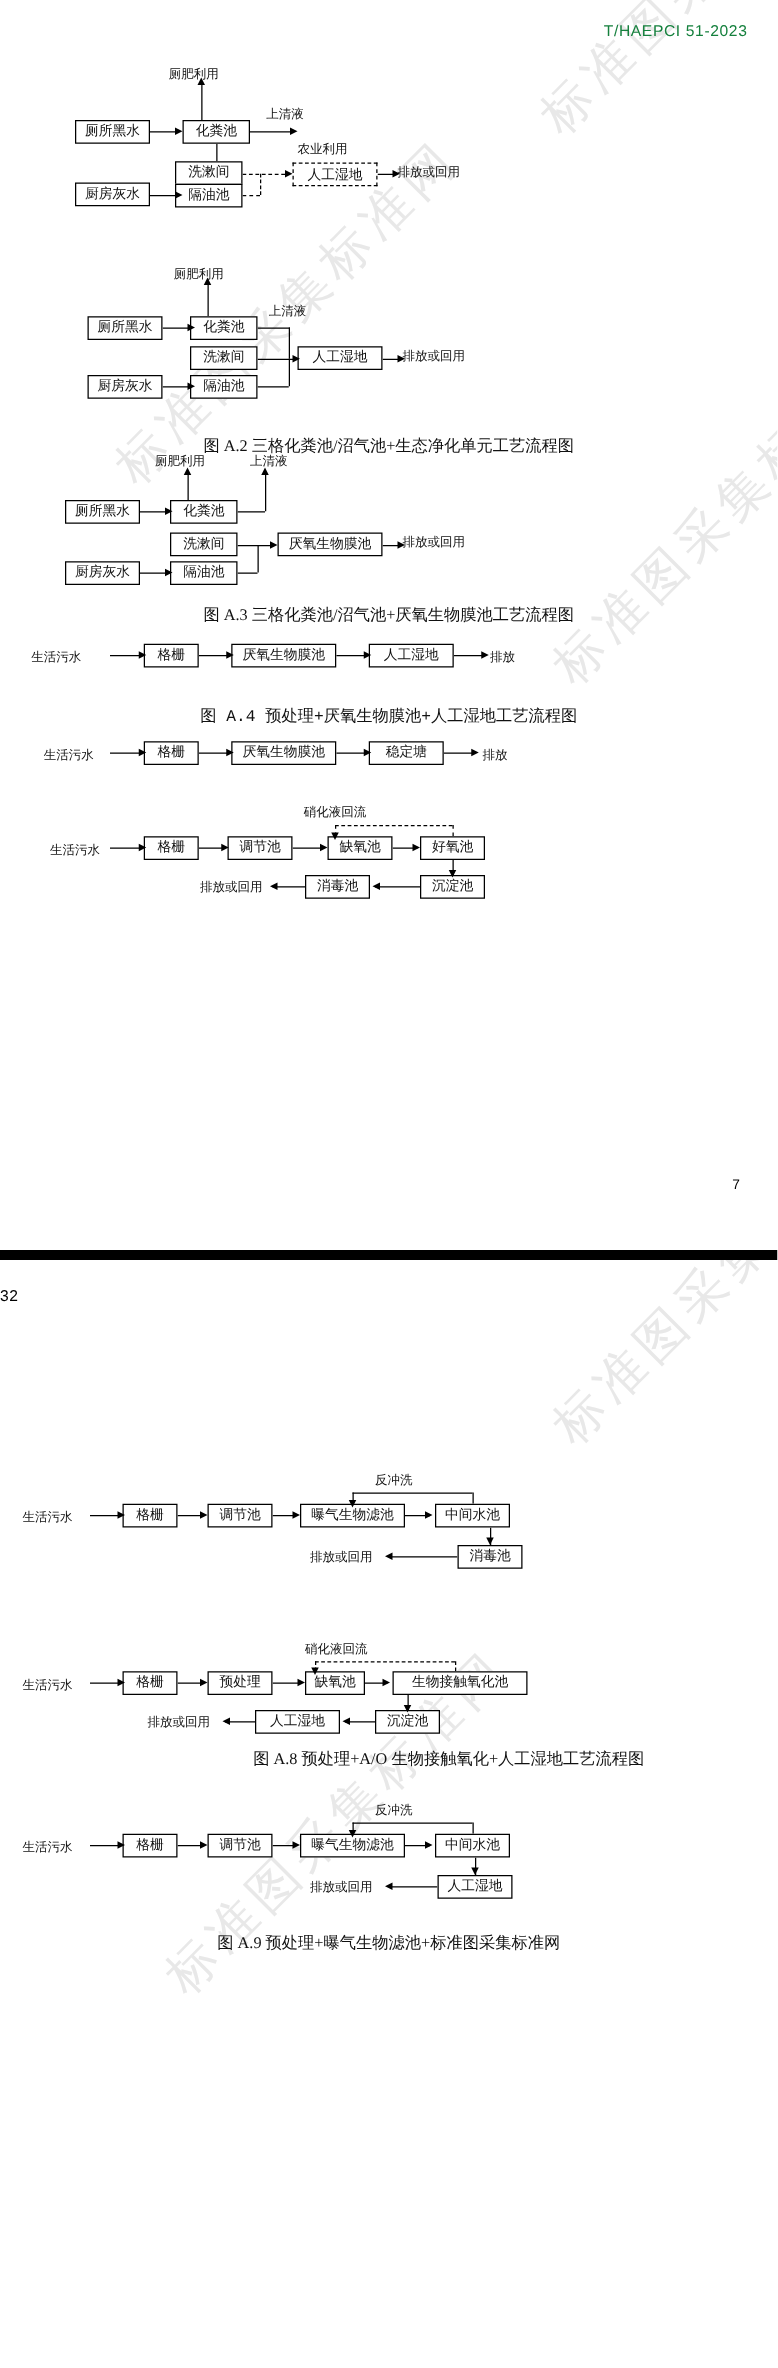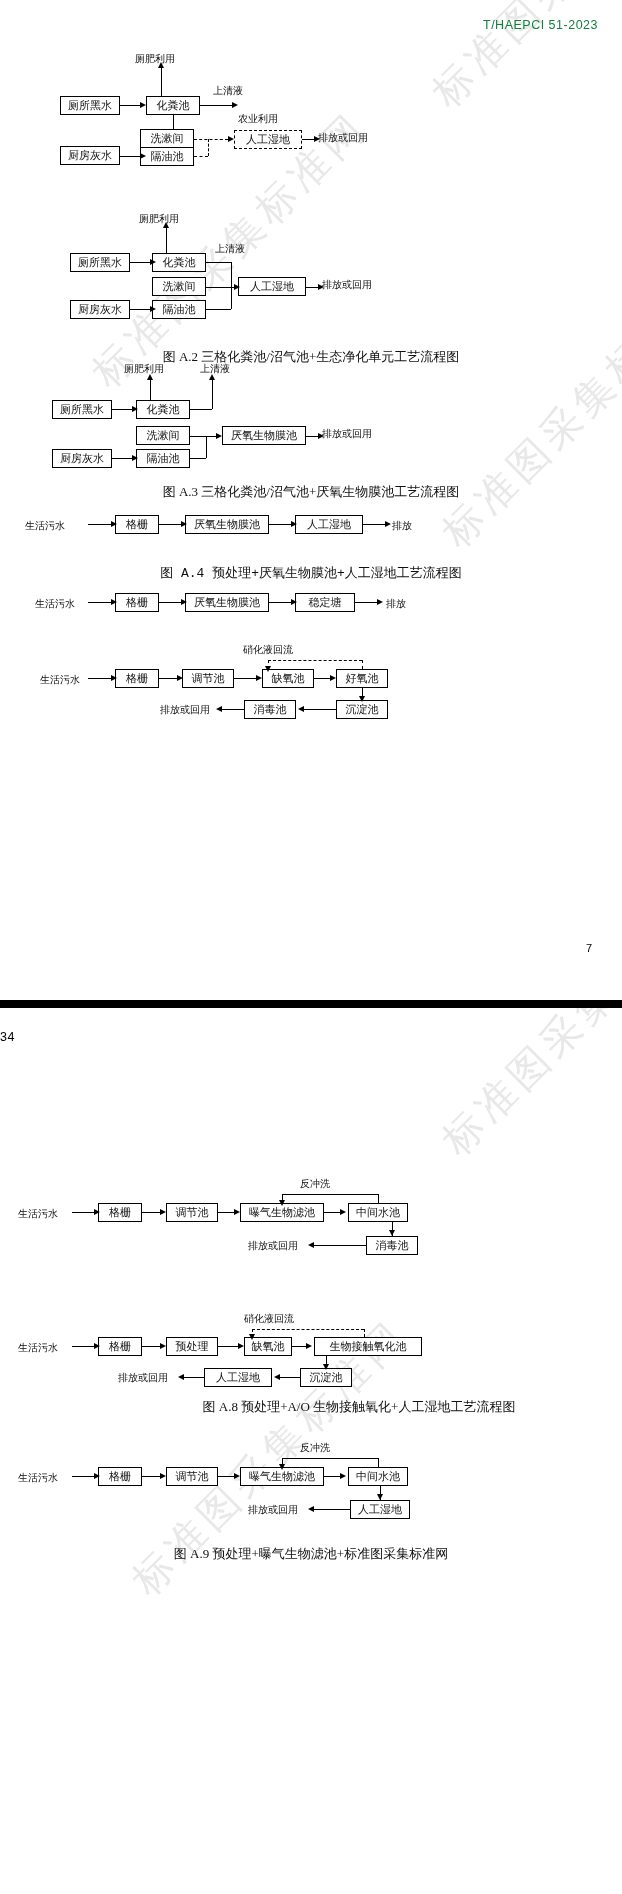--- a/index.html
+++ b/index.html
@@ -274,21 +274,21 @@
   <div class="pagenum">7</div>
 </div>
 
 <div class="sep"></div>
 
 <div class="page page2">
 
   <div class="watermark" style="left:430px;top:120px;">标准图采集标准网</div>
   <div class="watermark" style="left:120px;top:560px;">标准图采集标准网</div>
 
-  <div class="header2">34</div>
+  <div class="header2">32</div>
 
   <div class="fig">
     <div class="lbl" style="left:18px;top:199px;">生活污水</div>
     <div class="box" style="left:98px;top:195px;width:44px;height:19px;">格栅</div>
     <div class="box" style="left:166px;top:195px;width:52px;height:19px;">调节池</div>
     <div class="box" style="left:240px;top:195px;width:84px;height:19px;">曝气生物滤池</div>
     <div class="box" style="left:348px;top:195px;width:60px;height:19px;">中间水池</div>
     <div class="box" style="left:366px;top:228px;width:52px;height:19px;">消毒池</div>
 
     <div class="lbl" style="left:300px;top:169px;">反冲洗</div>

